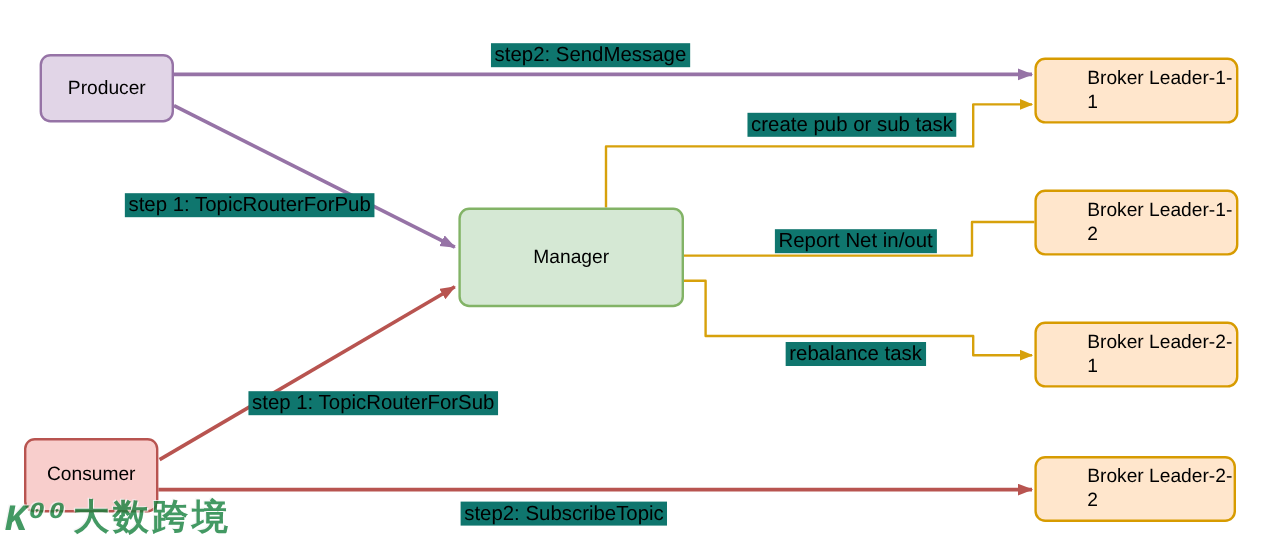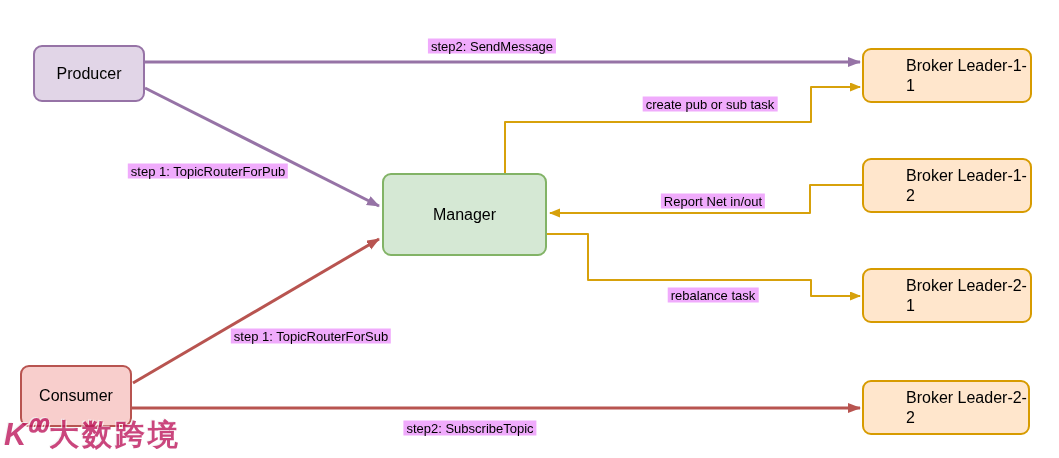--- a/index.html
+++ b/index.html
@@ -19,26 +19,27 @@
     position:absolute;box-sizing:border-box;border:2px solid;border-radius:9px;
     display:flex;align-items:center;justify-content:center;
     font-size:16px;line-height:1.2;text-align:left;
   }
   .node.purple{background:var(--purple-fill,#E1D5E7);border-color:var(--purple-stroke,#9673A6);}
   .node.pink{background:var(--pink-fill,#F8CECC);border-color:var(--pink-stroke,#B85450);}
   .node.green{background:var(--green-fill,#D5E8D4);border-color:var(--green-stroke,#82B366);}
   .node.orange{background:var(--orange-fill,#FFE6CC);border-color:var(--orange-stroke,#D79B00);padding-left:42px;}
   .edge-label{
     position:absolute;transform:translate(-50%,-50%);
-    background:#f0abfc;padding:0 3px;font-size:13px;white-space:nowrap;
+    background:#0f766e;padding:0 3px;font-size:17px;white-space:nowrap;
   }
   .watermark{
     position:absolute;left:4px;top:419px;display:flex;align-items:flex-start;gap:7px;
-    color:#be185d;opacity:.8;font-weight:bold;user-select:none;
+    color:#15803d;opacity:.8;font-weight:bold;user-select:none;
     text-shadow:1px 1px 0 #ffffff,-1px -1px 0 #f2f2f2;
+    font-family:Liberation Mono, monospace;
   }
   .wm-logo{font-size:31px;line-height:1;font-style:italic;letter-spacing:-2px;}
   .wm-text{font-size:30px;line-height:1.05;letter-spacing:3px;}
 </style>
 </head>
 <body>
 
 <div class="canvas">
 
   <svg class="edges" width="1059" height="458">
@@ -70,21 +71,21 @@
   <div class="edge-label" style="left:713px;top:295px">rebalance task</div>
   <div class="edge-label" style="left:311px;top:336px">step 1: TopicRouterForSub</div>
   <div class="edge-label" style="left:470px;top:428px">step2: SubscribeTopic</div>
 
   <div class="node purple" style="left:33px;top:45px;width:112px;height:57px">
     <span>Producer</span>
   </div>
   <div class="node pink" style="left:20px;top:365px;width:112px;height:62px">
     <span>Consumer</span>
   </div>
-  <div class="node green" style="left:382px;top:173px;width:165px;height:83px">
+  <div class="node green" style="left:382px;top:173px;width:188px;height:83px">
     <span>Manager</span>
   </div>
   <div class="node orange" style="left:862px;top:48px;width:170px;height:55px">
     <span>Broker Leader-1-1</span>
   </div>
   <div class="node orange" style="left:862px;top:158px;width:170px;height:55px">
     <span>Broker Leader-1-2</span>
   </div>
   <div class="node orange" style="left:862px;top:268px;width:170px;height:55px">
     <span>Broker Leader-2-1</span>

